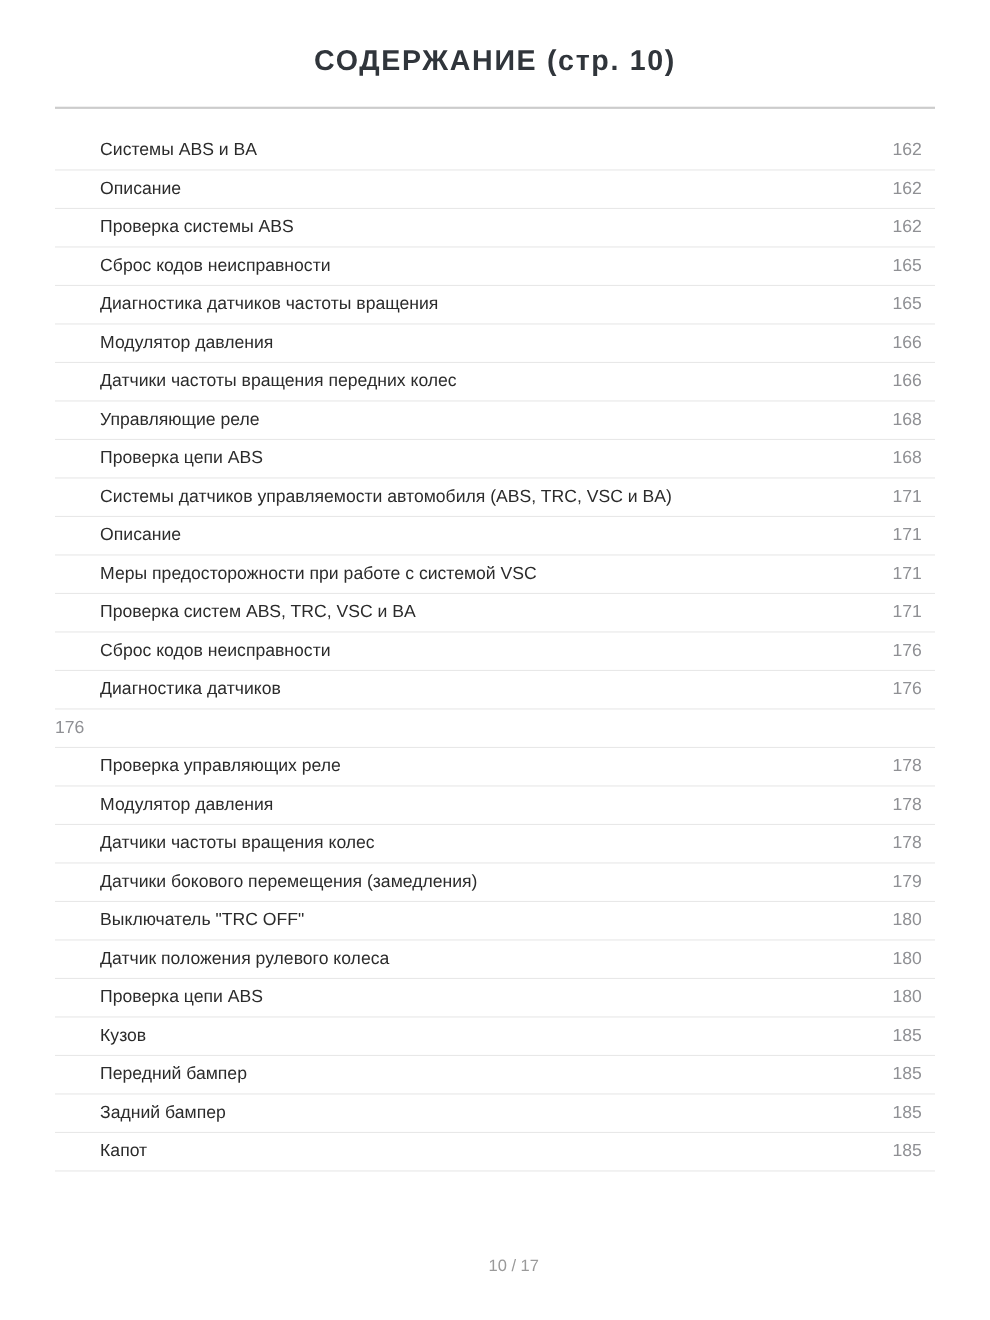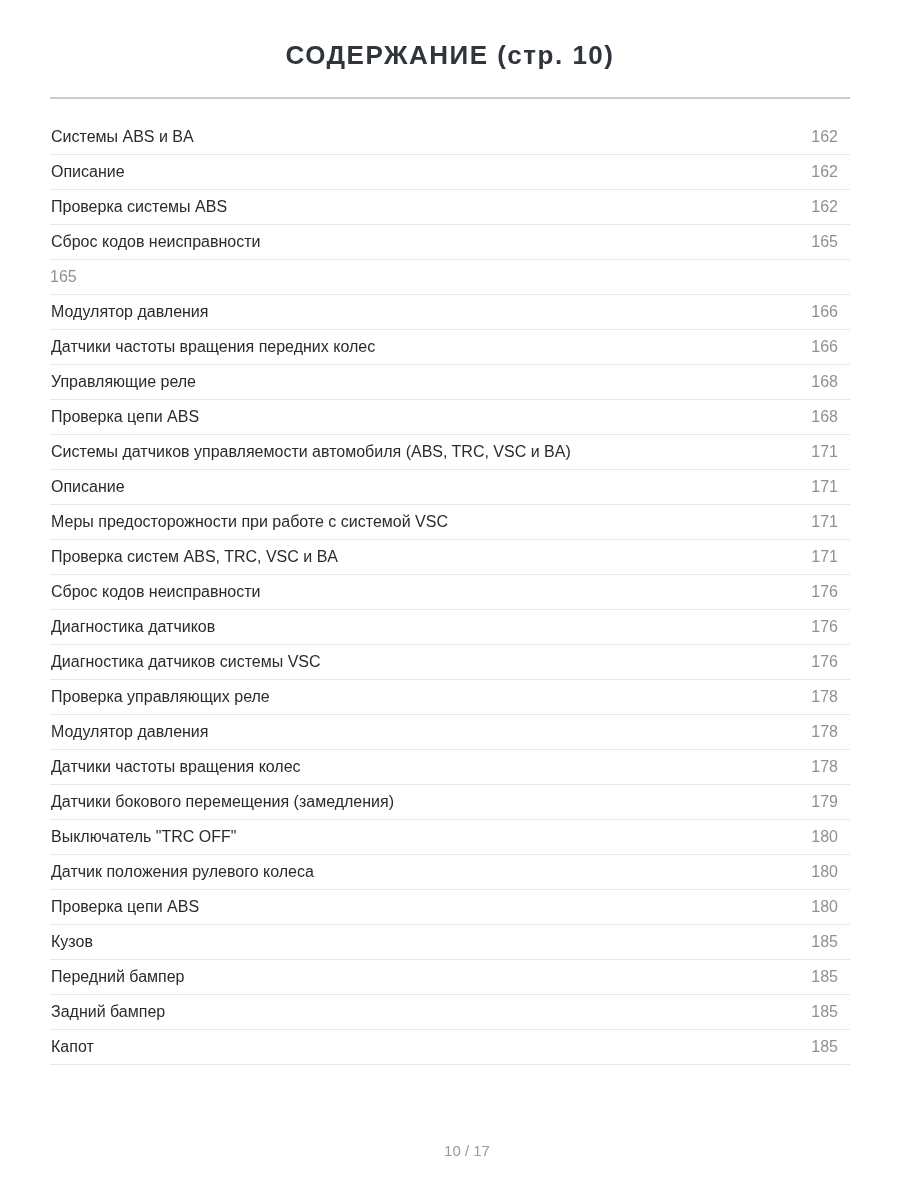--- a/index.html
+++ b/index.html
@@ -43,20 +43,21 @@
     justify-content: space-between;
     align-items: center;
     height: 34px;
     border-bottom: 1px solid #e8e8e8;
     font-size: 16px;
   }
   .row .label {
     color: #2b2b2b;
     padding-left: 1px;
     white-space: nowrap;
+    margin-left: 40px;
   }
   .row .num {
     color: #8f9094;
     padding-right: 12px;
     white-space: nowrap;
   }
   .footer {
     position: absolute;
     top: 1142px;
     left: 0;
@@ -88,20 +89,21 @@
     <span class="label">Проверка системы ABS</span>
     <span class="num">162</span>
   </div>
 
   <div class="row">
     <span class="label">Сброс кодов неисправности</span>
     <span class="num">165</span>
   </div>
 
   <div class="row">
+    <span class="label">Диагностика датчиков частоты вращения</span>
     <span class="num">165</span>
   </div>
 
   <div class="row">
     <span class="label">Модулятор давления</span>
     <span class="num">166</span>
   </div>
 
   <div class="row">
     <span class="label">Датчики частоты вращения передних колес</span>
@@ -143,21 +145,20 @@
     <span class="label">Сброс кодов неисправности</span>
     <span class="num">176</span>
   </div>
 
   <div class="row">
     <span class="label">Диагностика датчиков</span>
     <span class="num">176</span>
   </div>
 
   <div class="row">
-    <span class="label">Диагностика датчиков системы VSC</span>
     <span class="num">176</span>
   </div>
 
   <div class="row">
     <span class="label">Проверка управляющих реле</span>
     <span class="num">178</span>
   </div>
 
   <div class="row">
     <span class="label">Модулятор давления</span>

